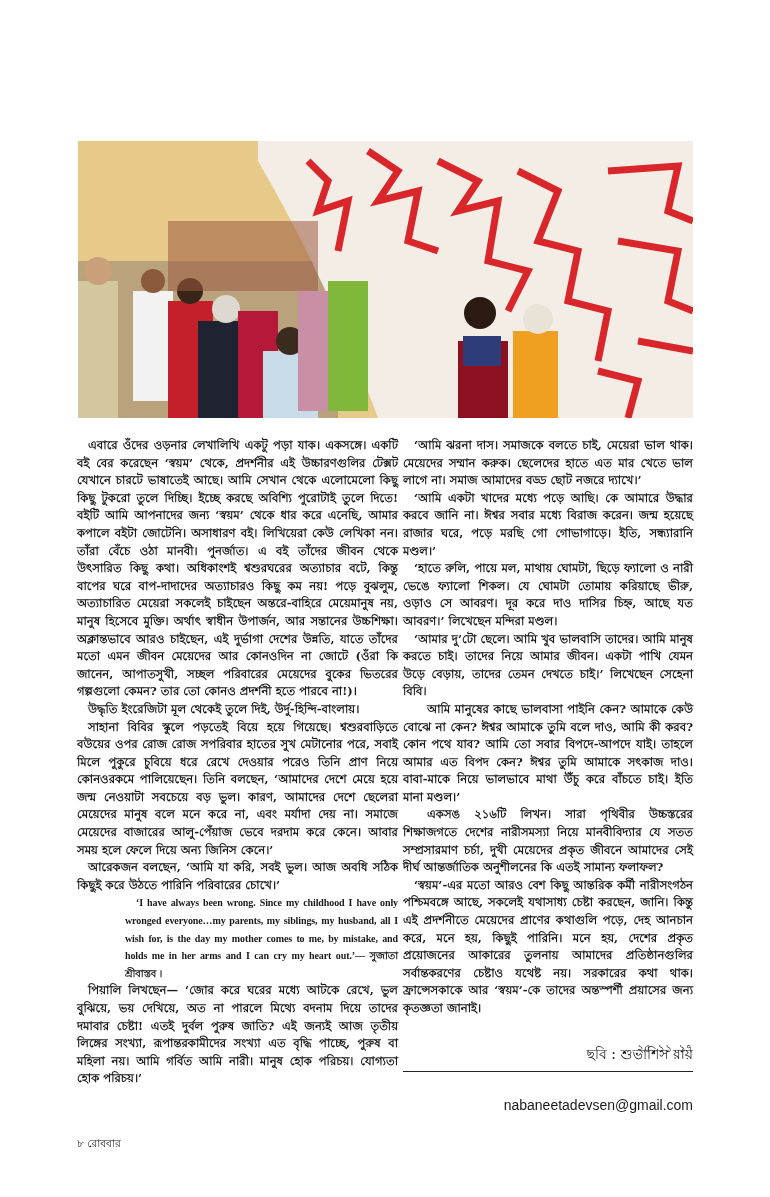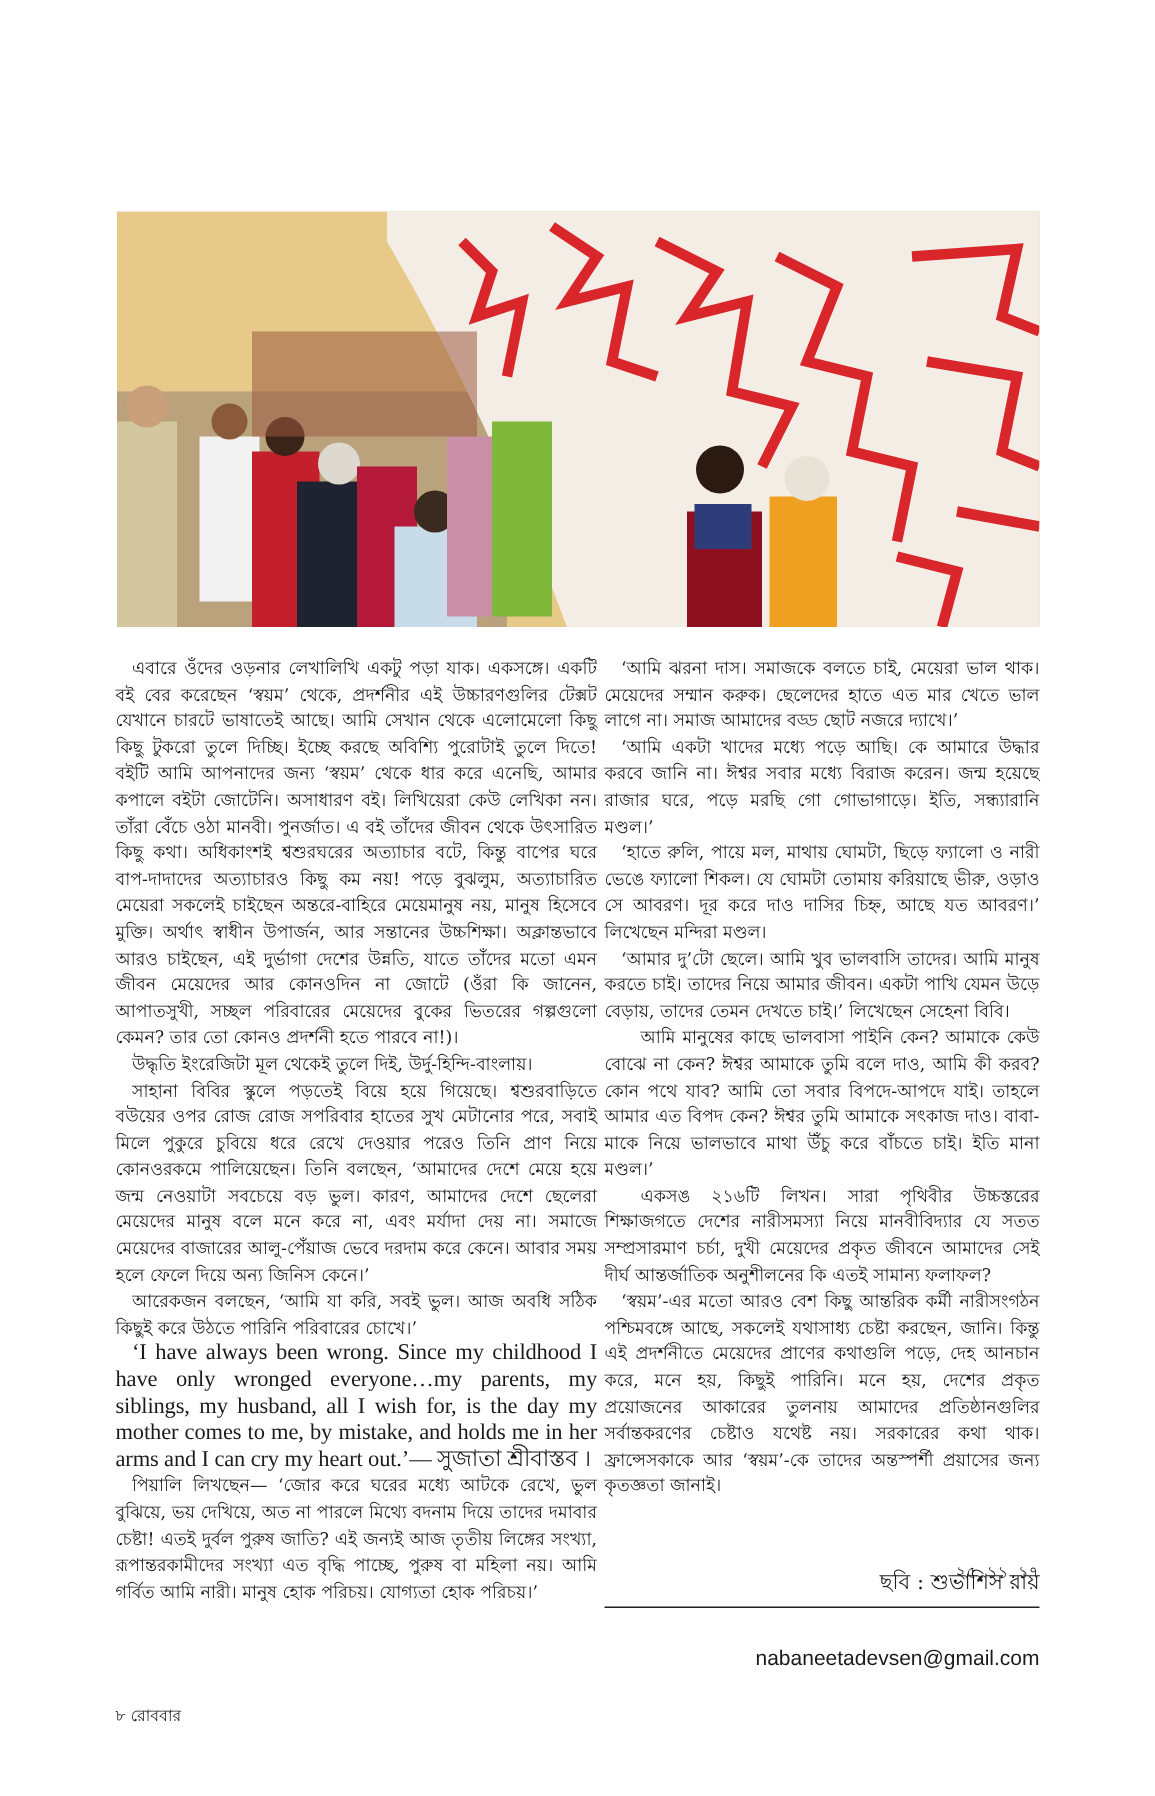--- a/index.html
+++ b/index.html
@@ -8,27 +8,27 @@
     font-family: "DejaVu Serif", serif; color: #1a1a1a;
   }
   .photo {
     position: absolute; left: 78px; top: 141px; width: 615px; height: 277px;
     overflow: hidden; background: #e8d9b8;
   }
   .photo svg { display: block; width: 100%; height: 100%; }
 
   .col {
     position: absolute; top: 437px;
-    font-size: 11.6px; line-height: 17.6px; text-align: justify;
+    font-size: 11.6px; line-height: 17.6px; text-align: justify; font-weight: bold;
   }
   .col-left  { left: 77px;  width: 321px; }
   .col-right { left: 403px; width: 290px; }
   .col p { margin: 0; text-indent: 11px; }
   .col p.letter-indent { text-indent: 24px; }
-  .col p.en { font-family: "Liberation Serif", serif; font-size: 15px; letter-spacing: -0.1px; }
+  .col p.en { font-family: "Liberation Serif", serif; font-size: 10px; letter-spacing: -0.1px; margin-left: 48px; }
 
   .credit {
     position: absolute; left: 560px; width: 133px; top: 1043px;
     text-align: right; font-size: 14px;
   }
   .rule {
     position: absolute; left: 403px; width: 290px; top: 1071px;
     height: 0; border-top: 1.4px solid #222;
   }
   .date {

